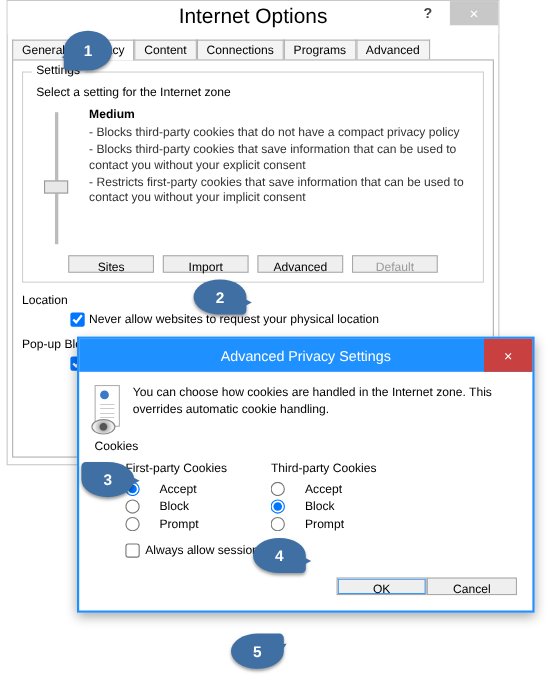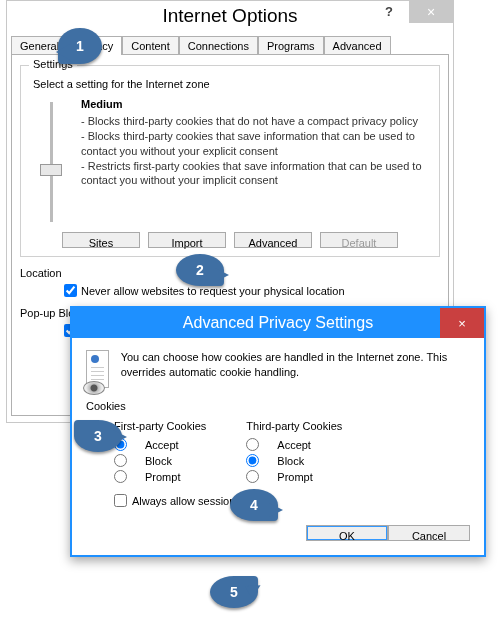--- a/index.html
+++ b/index.html
@@ -32,21 +32,21 @@
   .btn { min-width:78px; height:16px; border:1px solid #a9a9a9; background:#efefef; text-align:center; line-height:20px; padding:0 8px; }
   .btn.disabled { color:#9a9a9a; }
 
   .small-sec { margin-top:10px; }
   .chk { display:flex; align-items:flex-end; gap:4px; margin-top:4px;padding-left:44px;}
   .chk input { margin-top:1px; }
 
   
   .aps-window { position:absolute; left:70px; top:306px; width:416px; border:2px solid #1e90ff; background:#fff; box-shadow:0 4px 10px rgba(0,0,0,.35); }
   .aps-titlebar { height:30px; background:#1e90ff; color:#fff; display:flex; align-items:center; justify-content:center; position:relative; }
-  .aps-title { font-size:16px; }
+  .aps-title { font-size:13px; }
   .aps-close { position:absolute; right:0; top:0; width:44px; height:30px; background:#c94040; color:#fff; display:flex; align-items:center; justify-content:center; font-size:13px;}
   .aps-body { padding:12px 14px 14px 14px; }
   .aps-head { display:flex; gap:12px; align-items:flex-start; }
   .doc-icon { width:32px; height:38px; border:1px solid #b0b0b0; background:#fff; position:relative; }
   .doc-icon::before { content:""; position:absolute; left:4px; top:4px; width:8px; height:8px; border-radius:50%; background:#3a78c9;}
   .doc-icon .lines { position:absolute; left:4px; top:16px; right:4px; height:14px; background:repeating-linear-gradient(#ccc,#ccc 1px,transparent 1px,transparent 4px);}
   .eye { position:absolute; left:-4px; bottom:-8px; width:22px; height:14px; border-radius:50%; background:radial-gradient(circle at 50% 50%, #555 3px, #bbb 4px, #eee 8px); border:1px solid #888;}
   .aps-intro { font-size:11px; line-height:1.35; }
   .aps-sec-label { margin:12px 0 4px 0; }
   .cookie-cols { display:flex; gap:40px; margin:8px 0 6px 28px;}

